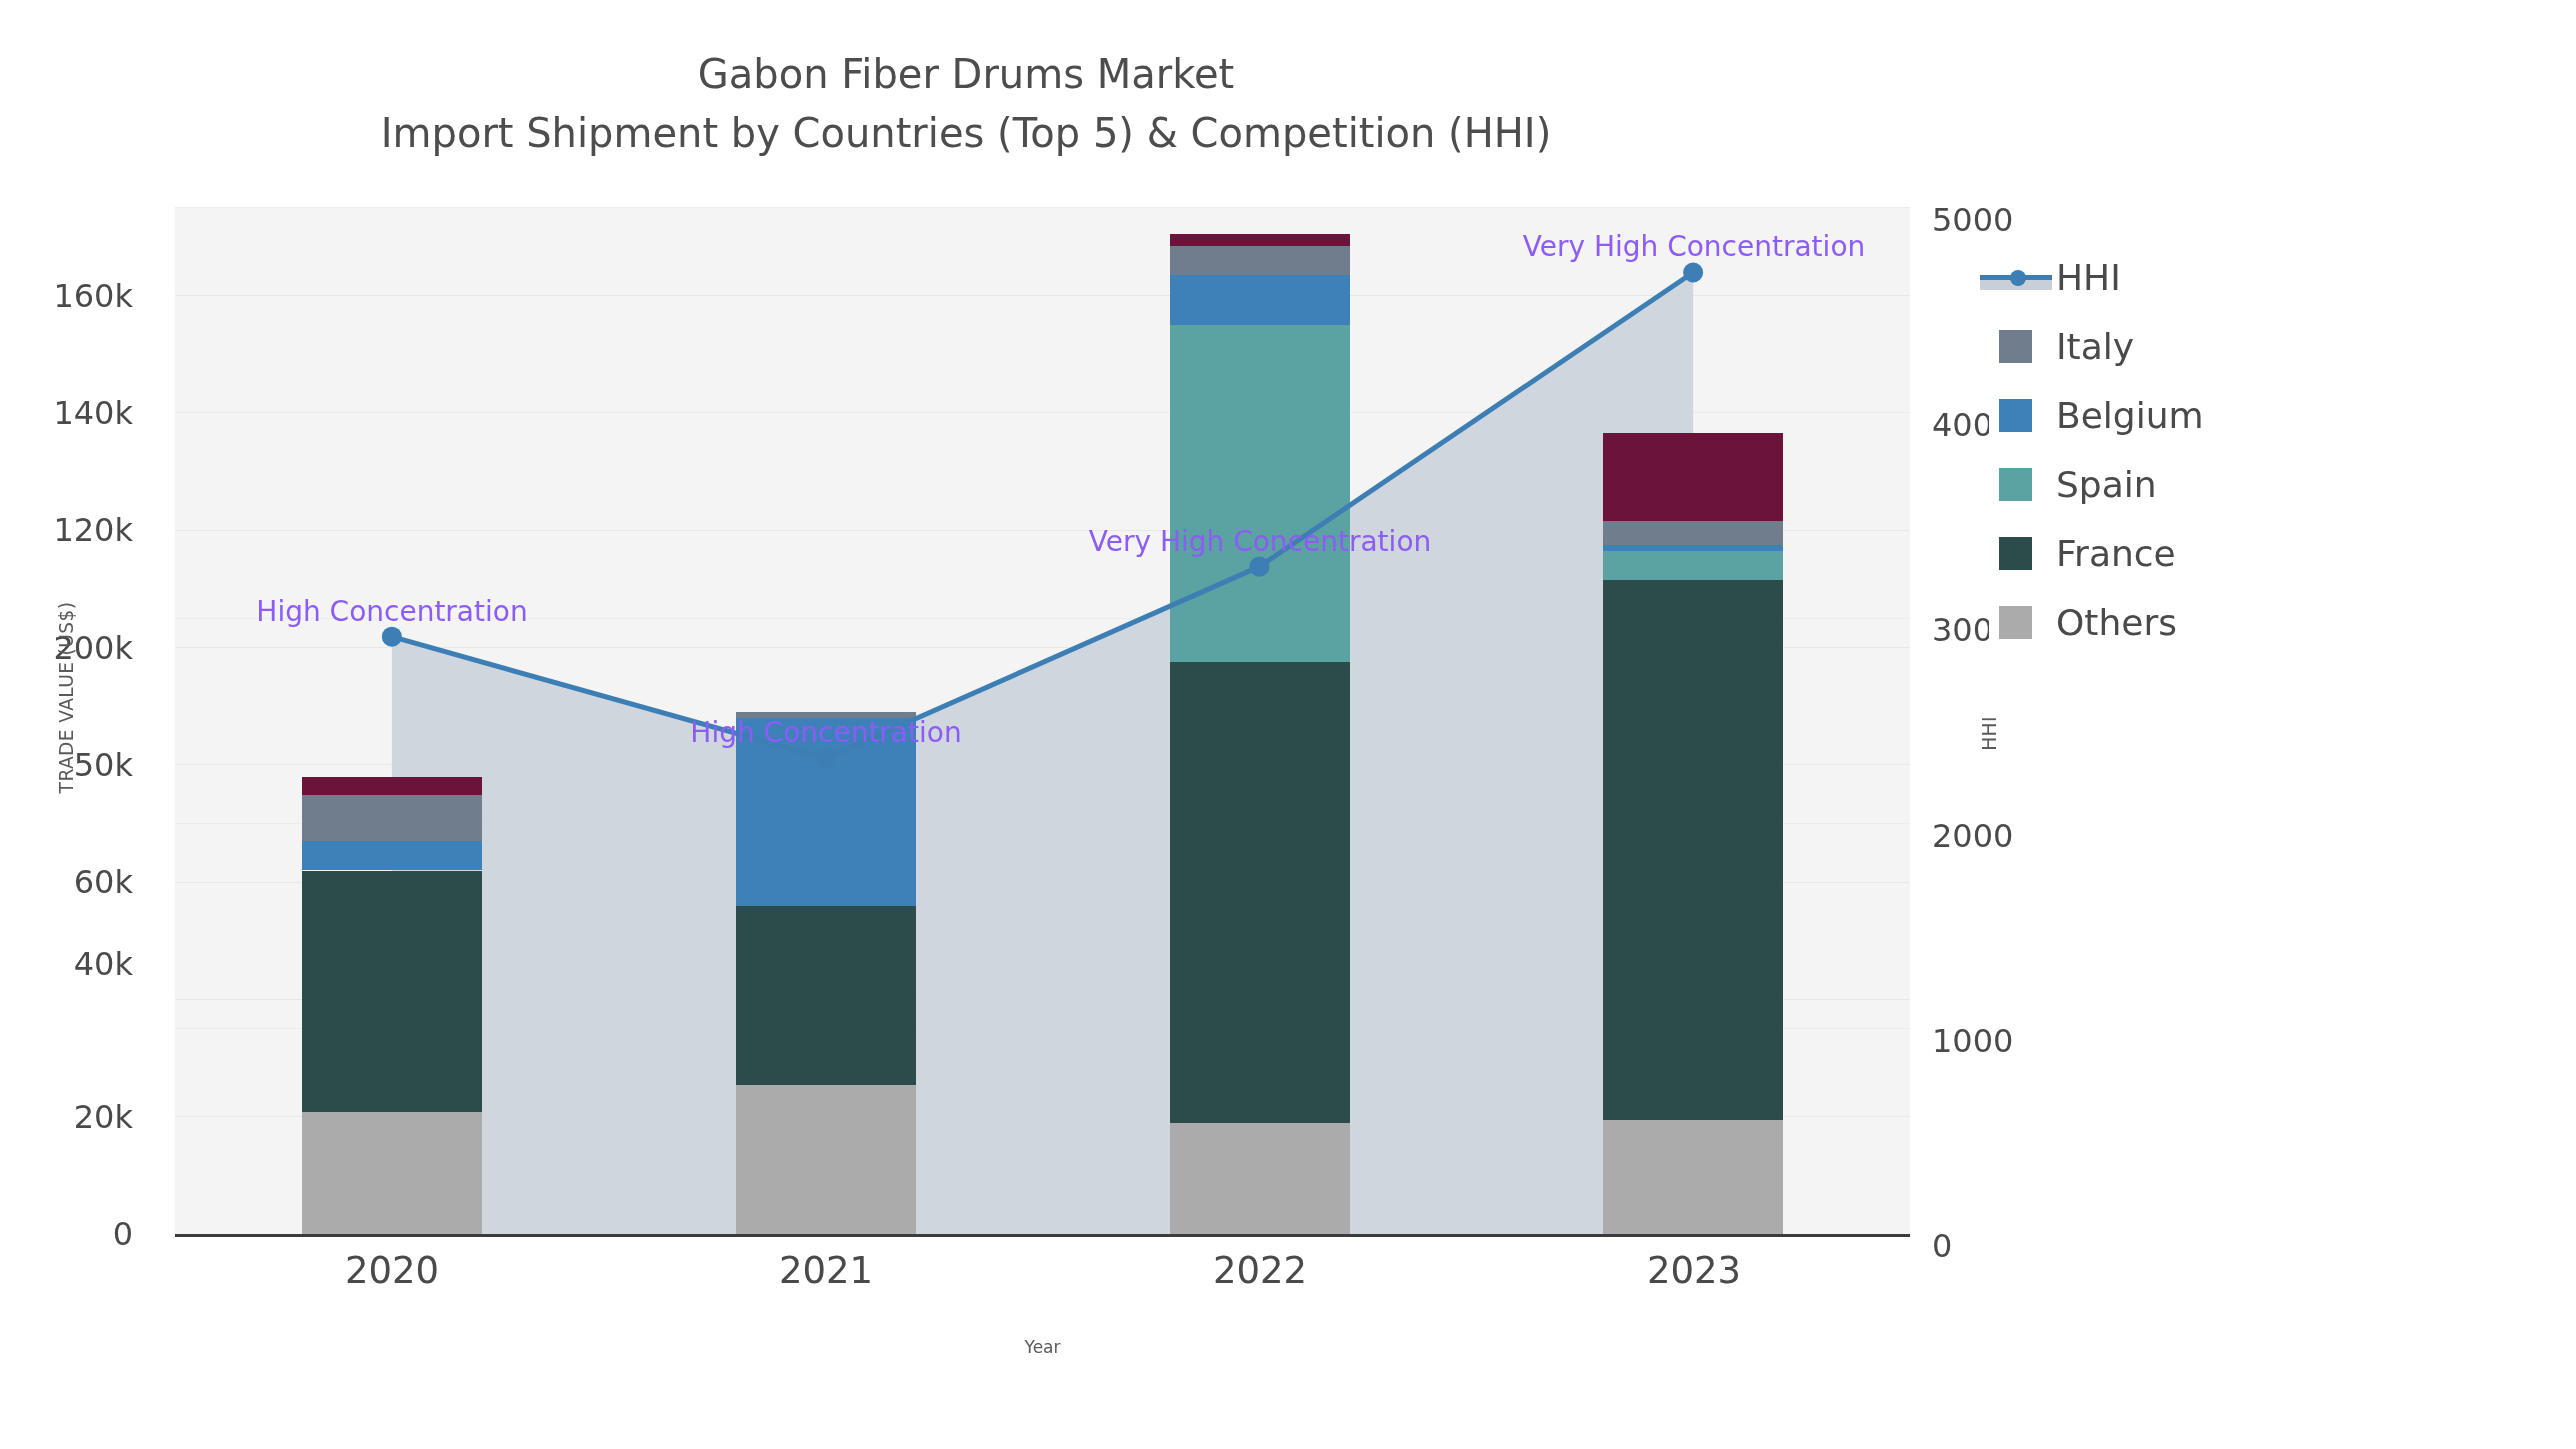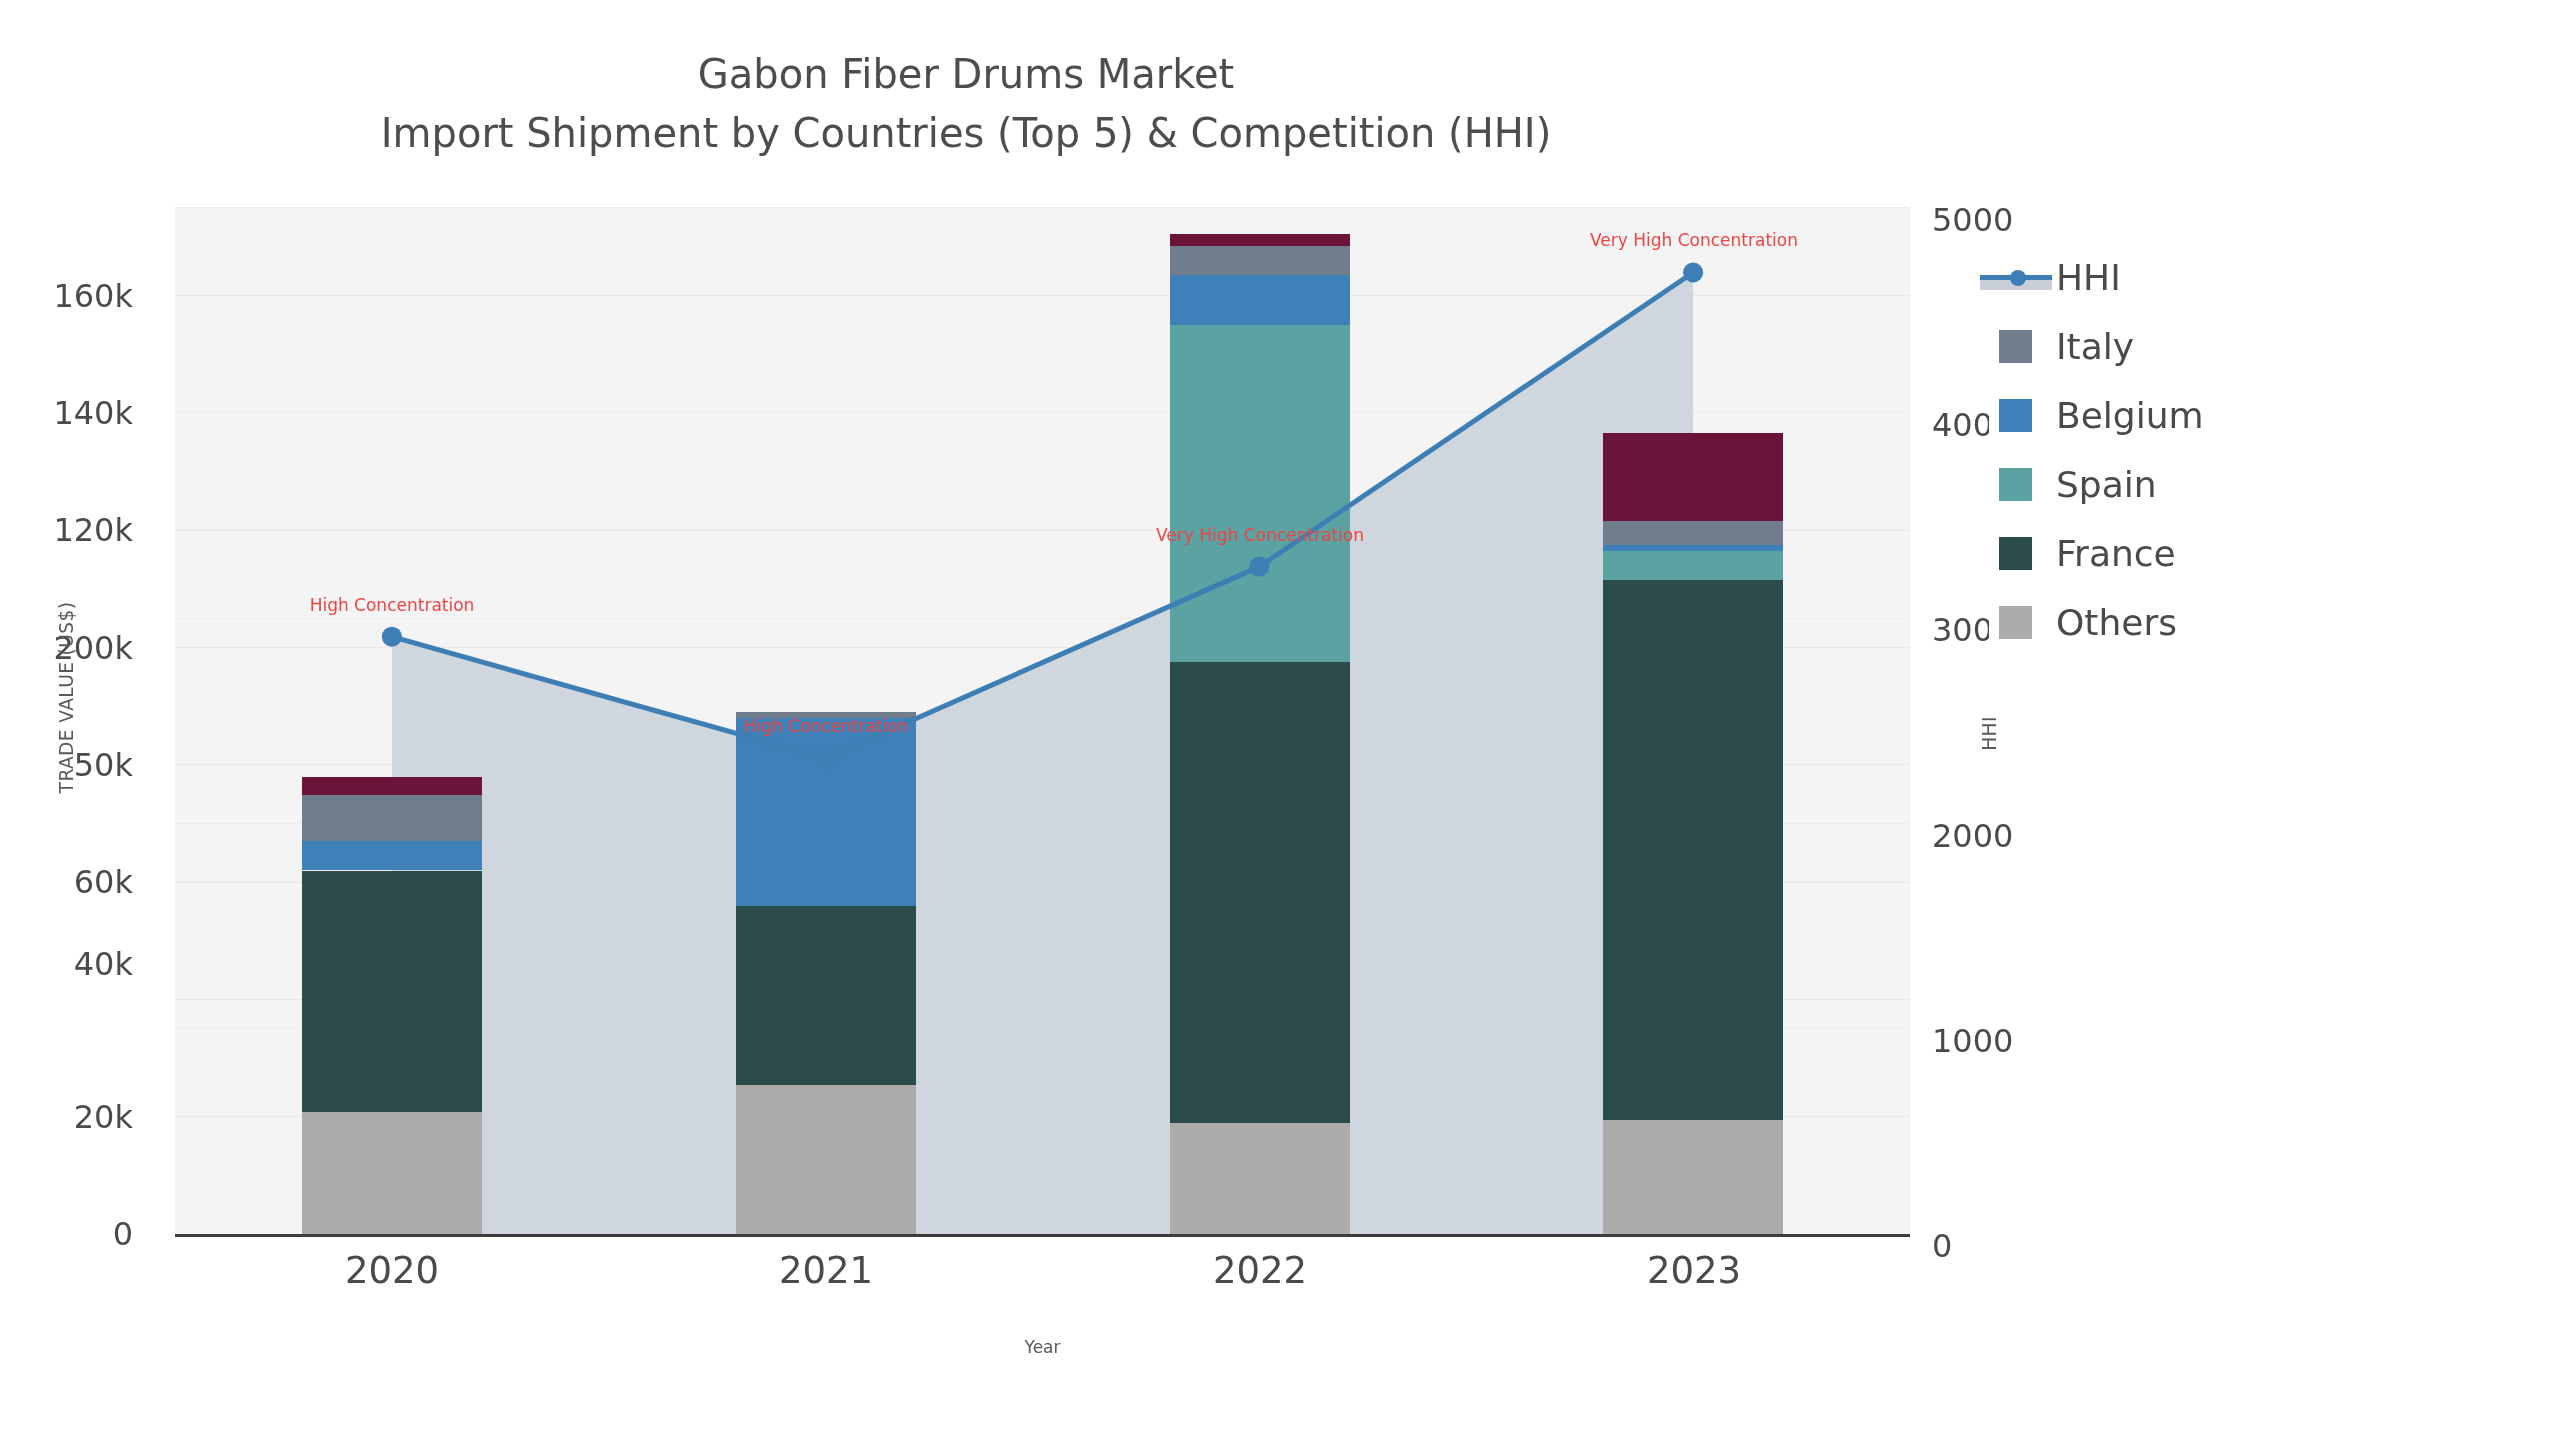--- a/index.html
+++ b/index.html
@@ -20,21 +20,21 @@
   .y2tick{position:absolute;left:1932px;color:#4a4a4a;font-size:32px;white-space:nowrap;transform:translateY(-50%);margin-top:12px;}
 
   .ylabel-left{position:absolute;left:-84px;top:687px;width:301px;text-align:center;color:#5a5a5a;font-size:18.6px;letter-spacing:0.4px;transform:rotate(-90deg);}
   .ylabel-right{position:absolute;left:1903px;top:723px;width:172px;text-align:center;color:#5a5a5a;font-size:18.6px;letter-spacing:0.4px;transform:rotate(-90deg);}
   .xlabel{position:absolute;left:175px;top:1337px;width:1735px;text-align:center;color:#5a5a5a;font-size:17px;}
 
   .xtick{position:absolute;top:1249px;width:286px;text-align:center;color:#4a4a4a;font-size:37px;transform:translateX(-50%);}
 
   .bar-seg{position:absolute;}
   .hhi-area{position:absolute;left:175px;top:208px;width:1735px;height:1027px;pointer-events:none;}
-  .ann{position:absolute;color:#ef4444;font-size:17px;white-space:nowrap;transform:translateX(-50%);}
+  .ann{position:absolute;color:#8b5cf6;font-size:28px;white-space:nowrap;transform:translateX(-50%);}
 
   .legend{position:absolute;left:1989px;top:236px;background:#ffffff;padding:7.2px 10px 10px 10px;}
   .legend-row{display:flex;align-items:center;height:69px;}
   .legend-swatch{width:33px;height:33px;margin-right:24px;flex:0 0 auto;}
   .legend-line{position:relative;width:33px;height:33px;margin-right:24px;flex:0 0 auto;}
   .legend-line .ln{position:absolute;left:-19.3px;top:14.3px;width:72px;height:5px;background:#3d7fb5;}
   .legend-line .fillband{position:absolute;left:-19.3px;top:19.3px;width:72px;height:10px;background:#c8cfd9;}
   .legend-line .dot{position:absolute;left:10.7px;top:8.6px;width:16.5px;height:16.5px;border-radius:50%;background:#3d7fb5;}
   .legend-label{color:#4a4a4a;font-size:36px;white-space:nowrap;}
 </style>

